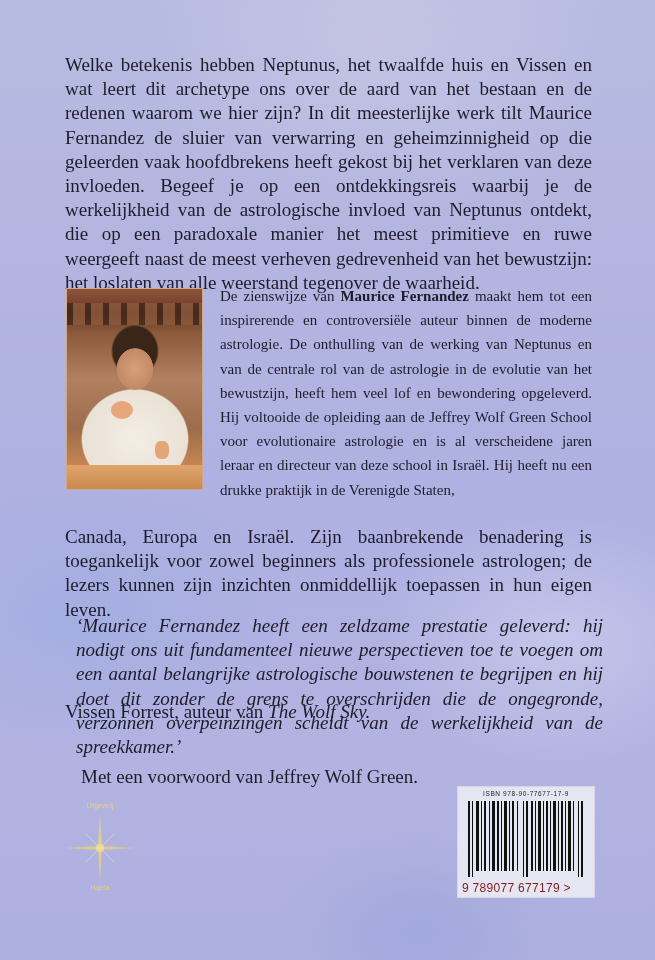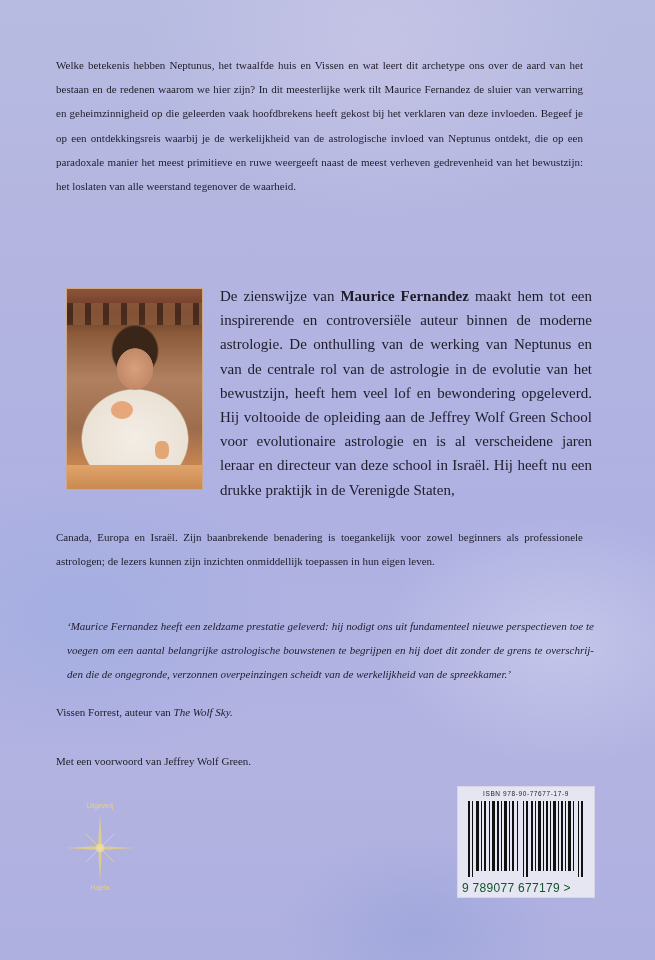--- a/index.html
+++ b/index.html
@@ -8,22 +8,22 @@
       background:
         radial-gradient(ellipse 300px 200px at 80px 620px, rgba(150,170,225,0.45), transparent 70%),
         radial-gradient(ellipse 260px 180px at 560px 640px, rgba(235,235,250,0.35), transparent 70%),
         radial-gradient(ellipse 340px 260px at 380px 40px, rgba(210,205,235,0.5), transparent 70%),
         radial-gradient(ellipse 200px 140px at 420px 930px, rgba(140,155,215,0.4), transparent 70%),
         linear-gradient(180deg, #b7bbe0 0%, #b3b4e0 30%, #aeb1e2 55%, #b3b3e1 80%, #aeb0e0 100%);
       font-family: "Liberation Serif", "DejaVu Serif", serif;
       color:#1e1c2a;
     }
     .para {
-      position:absolute; left:56px; width:527px;
-      font-size:11px; line-height:24.2px; text-align:justify;
+      position:absolute; left:65px; width:527px;
+      font-size:19px; line-height:24.2px; text-align:justify;
       hyphens:manual;
     }
     .p1 { top:53px; }
     .p2-right {
       position:absolute; left:220px; top:284px; width:372px;
       font-size:15px; line-height:24.2px; text-align:justify;
     }
     .p2-full { top:525px; }
     .quote { top:603px; font-style:italic; }
     .attrib { top:700px; }
@@ -69,21 +69,21 @@
       position:absolute; left:457px; top:786px; width:136px; height:110px;
       background:#e6e6f2; border:1px solid #d6d6e6;
     }
     .isbn-top {
       position:absolute; left:0; top:3px; width:100%; text-align:center;
       font-family:"Liberation Sans", sans-serif; font-size:6.5px; letter-spacing:0.6px; color:#222;
     }
     .bars { position:absolute; left:10px; top:14px; }
     .isbn-bottom {
       position:absolute; left:4px; bottom:2px; width:128px;
-      font-family:"Liberation Sans", sans-serif; font-size:12px; color:#14532d; letter-spacing:0.3px;
+      font-family:"Liberation Sans", sans-serif; font-size:12px; color:#7f1d1d; letter-spacing:0.3px;
       white-space:nowrap;
     }
   </style>
 </head>
 <body>
 
 <div>
 
   <p class="para p1" style="margin:0">Welke betekenis hebben Neptunus, het twaalfde huis en Vissen en wat leert dit archetype ons over de aard van het bestaan en de redenen waarom we hier zijn? In dit meesterlijke werk tilt Maurice Fernandez de sluier van verwarring en geheimzinnigheid op die geleerden vaak hoofdbrekens heeft gekost bij het verklaren van deze invloeden. Begeef je op een ontdekkings­reis waarbij je de werkelijkheid van de astrologische invloed van Neptu­nus ontdekt, die op een paradoxale manier het meest primitieve en ruwe weergeeft naast de meest verheven gedrevenheid van het bewustzijn: het loslaten van alle weerstand tegenover de waarheid.</p>
 
@@ -95,21 +95,21 @@
   </div>
 
   <p class="p2-right" style="margin:0"><span>De zienswijze van </span><b>Maurice Fernandez</b><span> maakt hem tot een inspirerende en controversiële auteur binnen de moderne astrologie. De onthulling van de wer­king van Neptunus en van de centrale rol van de as­trologie in de evolutie van het bewustzijn, heeft hem veel lof en bewondering opgeleverd. Hij voltooide de opleiding aan de Jeffrey Wolf Green School voor evolutionaire astrologie en is al verscheidene jaren leraar en directeur van deze school in Israël. Hij heeft nu een drukke praktijk in de Verenigde Staten,</span></p>
 
   <p class="para p2-full" style="margin:0">Canada, Europa en Israël. Zijn baanbrekende benadering is toegankelijk voor zowel beginners als professionele astrologen; de lezers kunnen zijn inzichten onmiddellijk toepassen in hun eigen leven.</p>
 
   <p class="para quote" style="margin:11px">‘Maurice Fernandez heeft een zeldzame prestatie geleverd: hij nodigt ons uit fundamenteel nieuwe perspectieven toe te voegen om een aantal belangrijke as­trologische bouwstenen te begrijpen en hij doet dit zonder de grens te overschrij­den die de ongegronde, verzonnen overpeinzingen scheidt van de werkelijkheid van de spreekkamer.’</p>
 
   <p class="para attrib" style="margin:0"><span>Vissen Forrest, auteur van </span><i>The Wolf Sky.</i></p>
 
-  <p class="para foreword" style="margin:0">Met een voorwoord van Jeffrey Wolf Green.</p>
+  <p class="para foreword" style="margin:16px">Met een voorwoord van Jeffrey Wolf Green.</p>
 
   <div class="logo">
     <div class="logo-top">Uitgeverij</div>
     <svg width="76" height="72" viewBox="0 0 76 72">
       <g fill="#e6d27a" opacity="0.85">
         <polygon points="38,2 40,34 38,70 36,34"></polygon>
         <polygon points="4,36 36,34 72,36 36,38"></polygon>
       </g>
       <g stroke="#ece0a0" stroke-width="1" opacity="0.6">
         <line x1="24" y1="22" x2="52" y2="50"></line>

